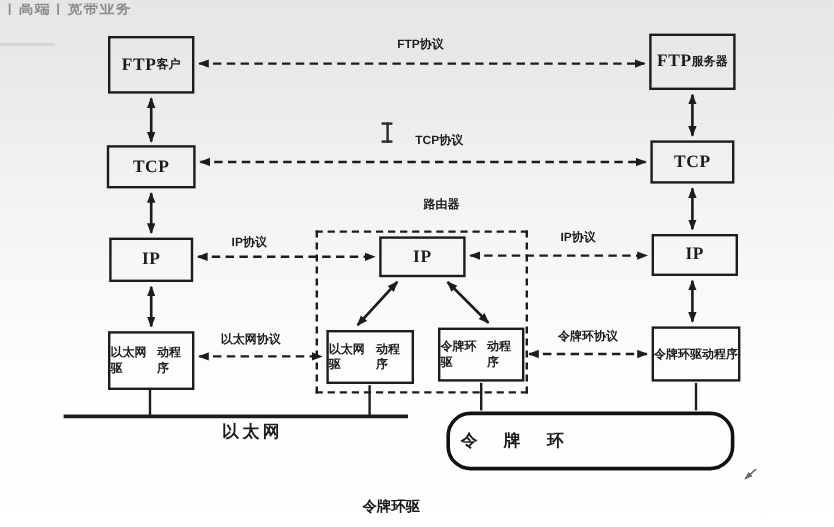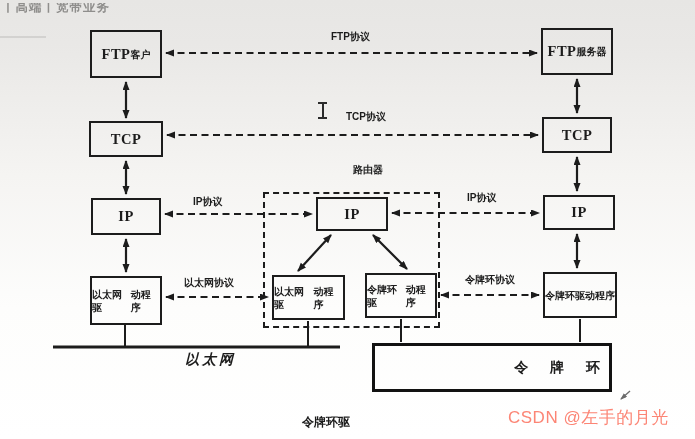--- a/index.html
+++ b/index.html
@@ -14,22 +14,22 @@
   .faintline{position:absolute;left:0;top:36px;width:46px;height:1.5px;background:#d3d2d0;}
   .box{
     position:absolute;border:2px solid #1c1c1c;background:transparent;
     display:flex;align-items:center;justify-content:center;
     text-align:left;line-height:1.3;font-size:13px;font-weight:600;box-sizing:border-box;
   }
   .box .en{font-family:"Liberation Serif","DejaVu Serif",serif;font-size:14.5px;font-weight:bold;letter-spacing:.5px;}
   .box .cn{font-size:10px;}
   .routerbox{position:absolute;border:2px dashed #1c1c1c;background:transparent;box-sizing:border-box;}
   .tokenring{
-    position:absolute;border:3.5px solid #121212;border-radius:0;background:transparent;
-    display:flex;align-items:center;justify-content:flex-end;box-sizing:border-box;
+    position:absolute;border:3.5px solid #121212;border-radius:20px;background:transparent;
+    display:flex;align-items:center;justify-content:flex-start;box-sizing:border-box;
     font-size:14px;font-weight:600;letter-spacing:9px;text-indent:9px;
   }
   .lbl{position:absolute;font-size:10px;font-weight:600;color:#1c1c1c;white-space:nowrap;}
   .lbl.big{font-size:14px;letter-spacing:3px;}
   .caption{position:absolute;font-size:12px;font-weight:bold;color:#1a1a1a;white-space:nowrap;}
   .watermark{position:absolute;font-size:17px;color:#fc8575;white-space:nowrap;letter-spacing:.5px;}
   svg.arrows{position:absolute;left:0;top:0;pointer-events:none;}
   
   .ibeam{position:absolute;width:11px;height:17px;}
   .ibeam .bar{position:absolute;left:4.5px;top:0;width:2px;height:17px;background:#2b2b2b;}
@@ -136,25 +136,24 @@
 
     <line x1="630" y1="391" x2="621" y2="399" stroke="#6b6b6b" stroke-width="1.4" marker-end="url(#cursorhead)"></line>
   </svg>
 
   <div class="lbl" style="left:331px;top:30px;">FTP协议</div>
   <div class="lbl" style="left:346px;top:110px;">TCP协议</div>
   <div class="lbl" style="left:193px;top:195px;">IP协议</div>
   <div class="lbl" style="left:467px;top:191px;">IP协议</div>
   <div class="lbl" style="left:184px;top:276px;text-align:center;">以太网协议</div>
   <div class="lbl" style="left:465px;top:273px;">令牌环协议</div>
-  <div class="lbl big" style="left:185px;top:351px;font-style:italic;">以太网</div>
+  <div class="lbl big" style="left:185px;top:351px;">以太网</div>
 
   <div class="ibeam" style="left:317px;top:102px;">
     <div class="cap t"></div>
       <div class="bar"></div>
       <div class="cap b"></div>
   </div>
 
   <div class="caption" style="left:302px;top:414px;">令牌环驱</div>
 
-  <div class="watermark" style="left:508px;top:406px;">CSDN @左手的月光</div>
 
 </div>
 
 </body></html>

